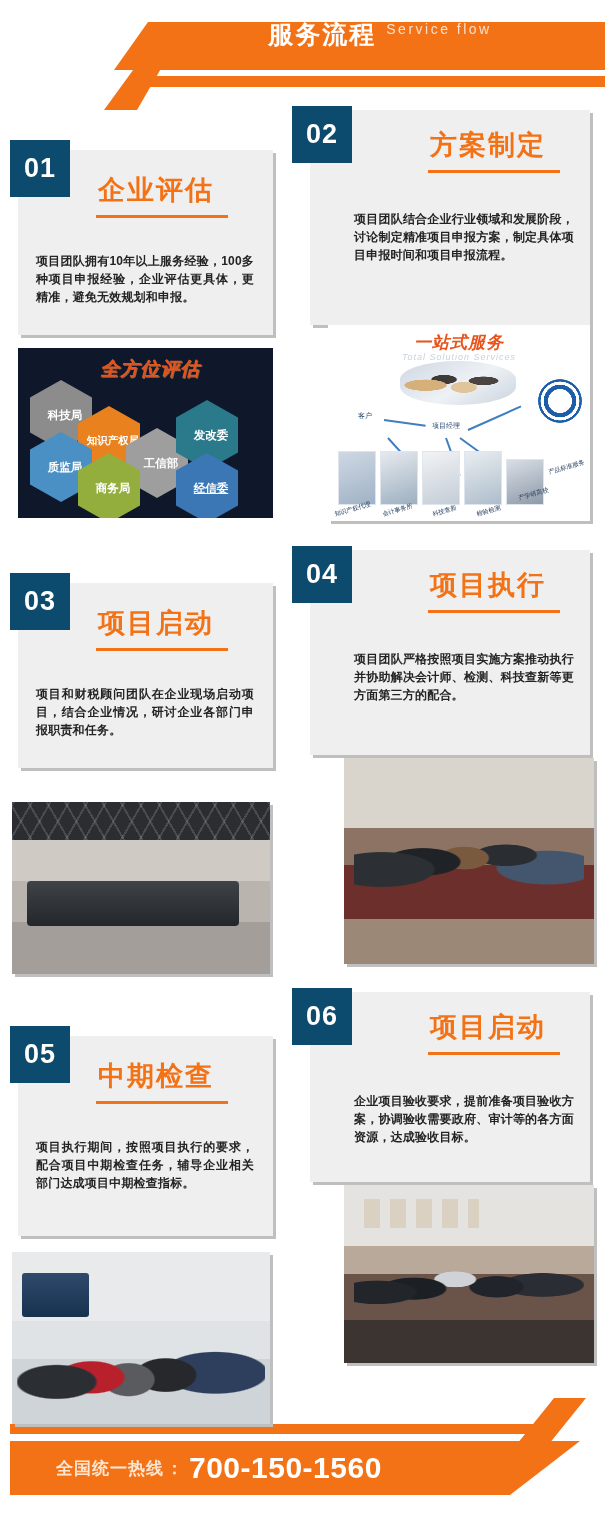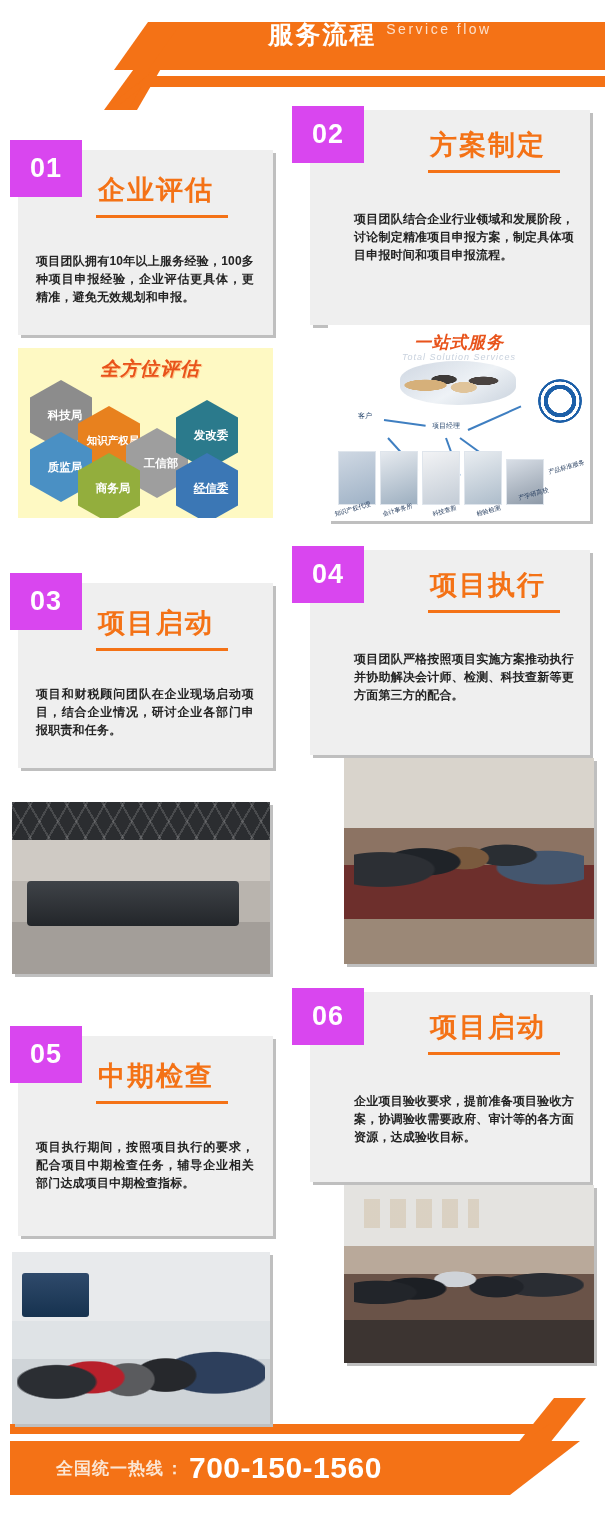--- a/index.html
+++ b/index.html
@@ -60,22 +60,22 @@
   
   .grid{position:absolute;left:0;top:0;width:605px;height:1538px;}
   .card{position:absolute;}
   .card-shell{
     position:absolute;left:0;top:0;width:100%;height:100%;
     background:#EFEFEF;
     box-shadow:3px 3px 0 0 #BFBFBF;
   }
   .badge{
     position:absolute;
-    width:72px;height:57px;
-    background:#d946ef;
+    width:60px;height:57px;
+    background:#0c4a6e;
     display:flex;align-items:center;justify-content:center;
     color:#ffffff;font-size:27px;font-weight:bold;letter-spacing:1px;
     z-index:6;
   }
   .card-title{
     position:absolute;
     color:#F47216;font-size:27px;font-weight:bold;letter-spacing:2px;
     line-height:1;white-space:nowrap;z-index:5;
   }
   .card-underline{
@@ -83,21 +83,21 @@
   }
   .card-body{
     position:absolute;
     color:#232323;font-size:12px;line-height:1.5;
     font-weight:bold;letter-spacing:.2px;z-index:5;
     text-align:justify;
     margin-top:16px;
   }
 
   
-  .illus{position:absolute;background:#fef9c3;overflow:hidden;z-index:4;}
+  .illus{position:absolute;background:#0f172a;overflow:hidden;z-index:4;}
   .hexwrap{position:absolute;left:0;top:0;width:100%;height:100%;}
   .hex{
     position:absolute;width:62px;height:70px;
     clip-path:polygon(50% 0%,100% 25%,100% 75%,50% 100%,0% 75%,0% 25%);
     display:flex;align-items:center;justify-content:center;
     color:#ffffff;font-size:11.5px;font-weight:bold;line-height:1.05;
     text-align:center;
   }
   .hex span{display:block;padding-left:8px;}
   .hex-title{

